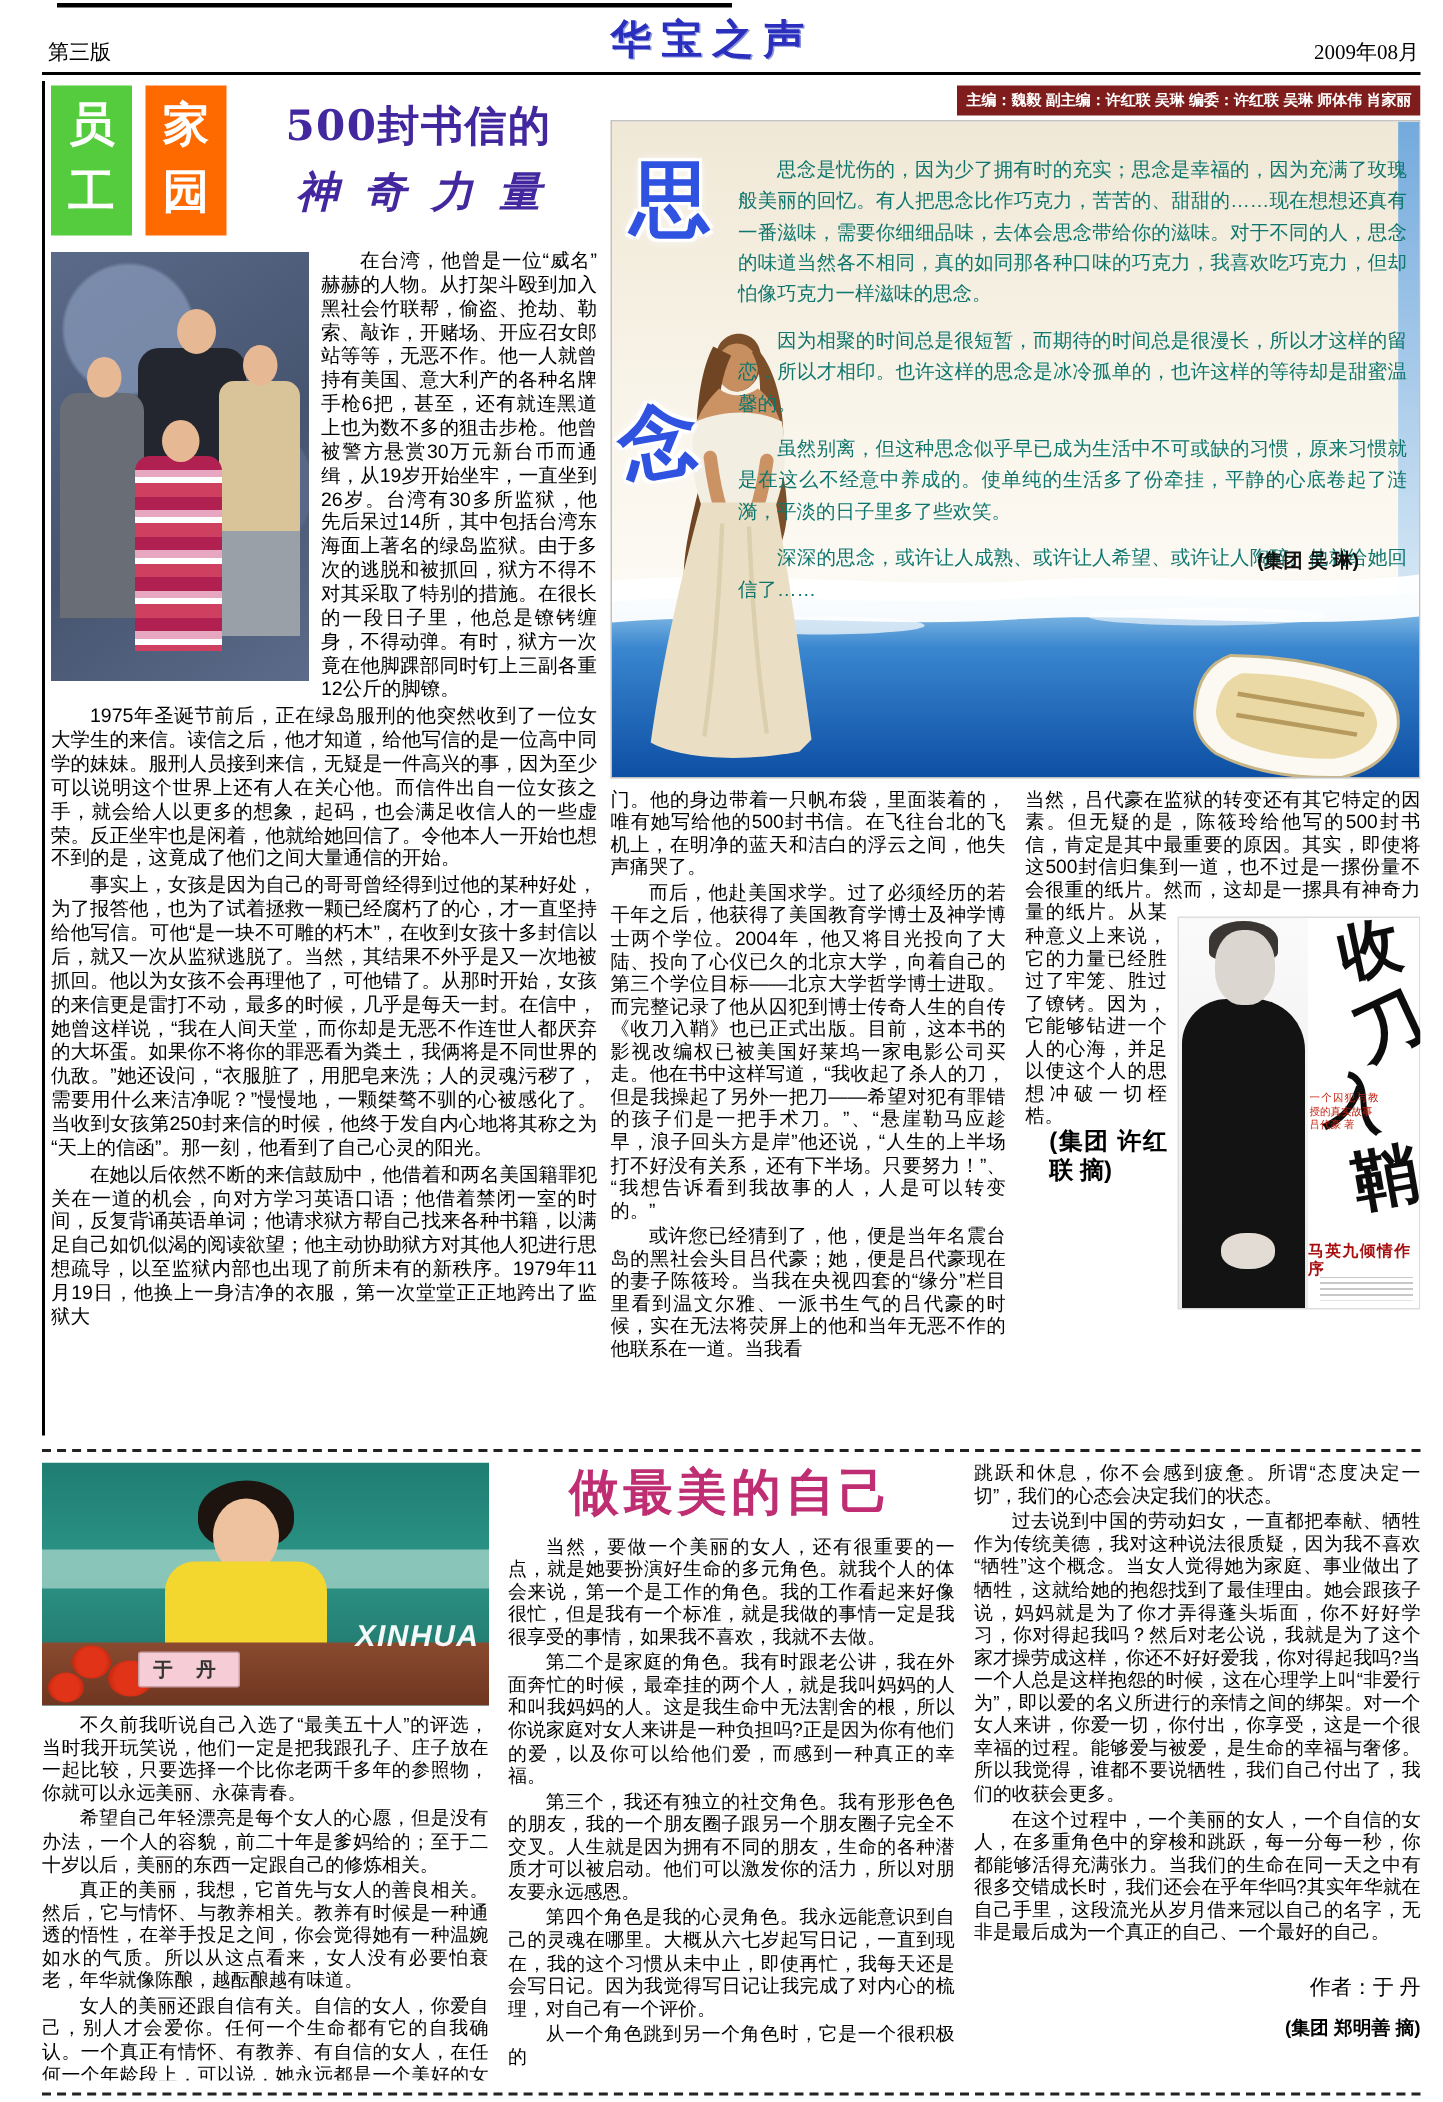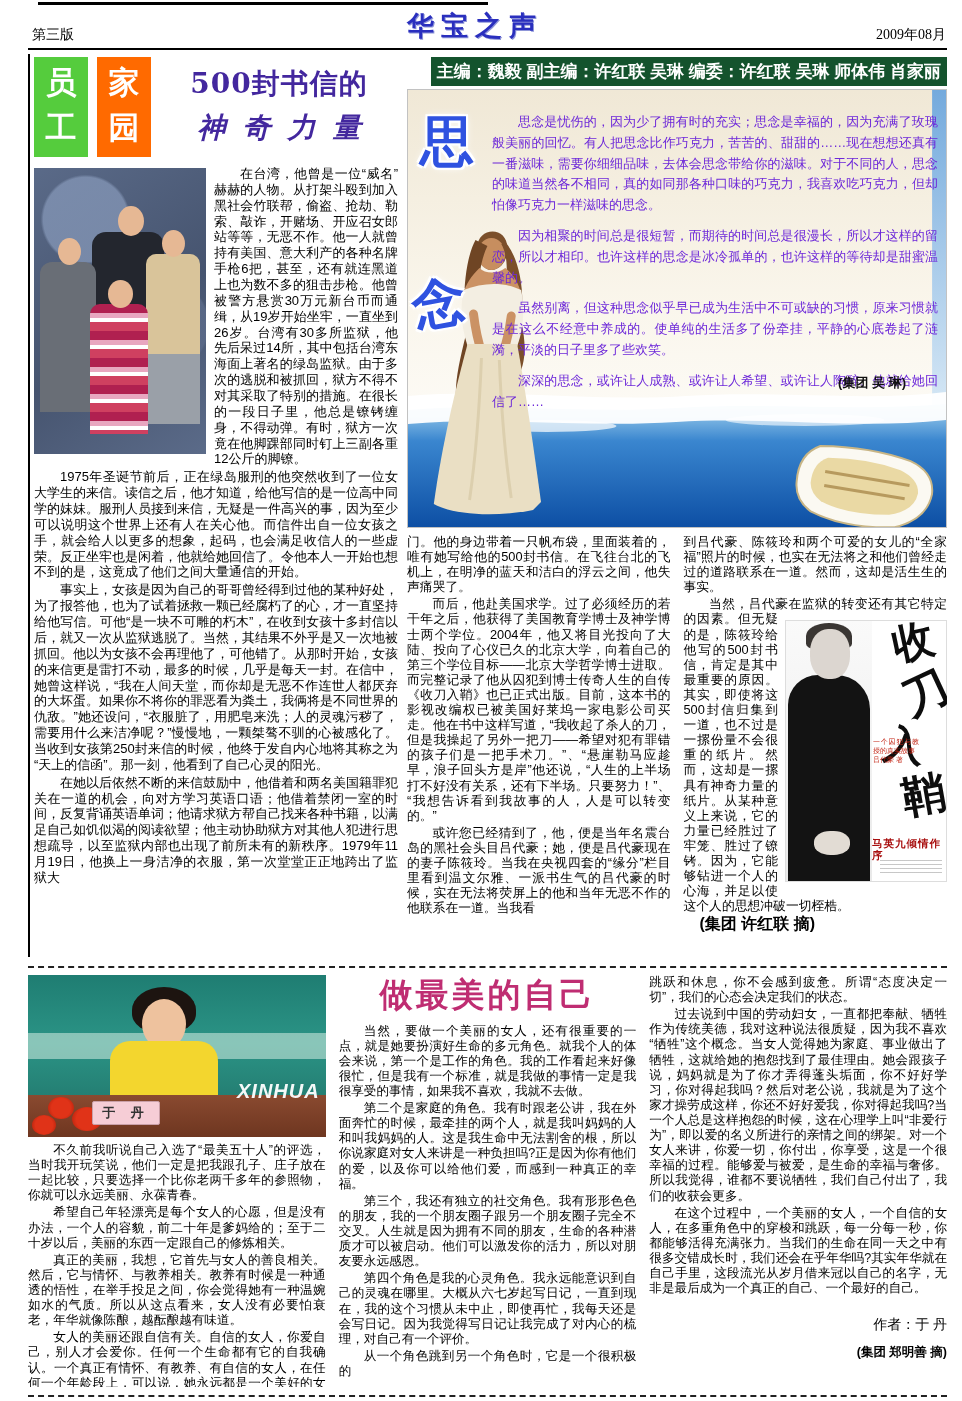--- a/index.html
+++ b/index.html
@@ -44,31 +44,31 @@
   .fp-mom-body{position:absolute;left:6px;top:94px;width:56px;height:150px;background:#696e76;border-radius:12px 12px 0 0;}
   .fp-girl-head{left:74px;top:112px;width:25px;height:28px;}
   .fp-girl-body{position:absolute;left:56px;top:136px;width:58px;height:130px;border-radius:10px 10px 0 0;
     background:repeating-linear-gradient(180deg,#b02050 0 9px,#e8a7c0 9px 14px,#fff 14px 18px,#cf4060 18px 27px);}
   .fp-sis-head{left:128px;top:62px;width:23px;height:27px;}
   .fp-sis-body{position:absolute;left:112px;top:86px;width:54px;height:104px;background:#d9c49a;border-radius:10px 10px 0 0;}
   .fp-sis-skirt{position:absolute;left:114px;top:186px;width:52px;height:70px;background:#9aa0a8;}
 
   
   .col-right{flex:1;display:flex;flex-direction:column;min-width:0;}
-  .editor-bar{align-self:flex-end;background:#14532d;color:#fff;font-weight:bold;
-    font-size:17px;padding:3px 6px;margin-bottom:3px;white-space:nowrap;}
+  .editor-bar{align-self:flex-end;background:#7f1d1d;color:#fff;font-weight:bold;
+    font-size:10px;padding:3px 6px;margin-bottom:3px;white-space:nowrap;}
   .scene{position:relative;height:437px;border:1px solid #c2c2c2;overflow:hidden;background:#faf6ec;}
   .scene-bg{position:absolute;left:0;top:0;width:100%;height:100%;}
   .scene-char{position:absolute;color:#2f52e0;font-weight:bold;font-size:54px;
     font-family:"DejaVu Serif",serif;
     text-shadow:0 0 4px #fff,0 0 8px #fff,2px 2px 0 #fff,-2px -2px 0 #fff,2px -2px 0 #fff,-2px 2px 0 #fff;}
   .char-si{left:12px;top:16px;}
   .char-nian{left:4px;top:178px;transform:rotate(-10deg);}
   .scene-text{position:absolute;left:84px;top:22px;width:446px;font-size:13px;
-    line-height:1.6;color:#6d28d9;text-align:justify;}
+    line-height:1.6;color:#0f766e;text-align:justify;}
   .scene-text p{margin-bottom:10px;}
   .scene-attr{position:absolute;right:40px;top:284px;font-weight:bold;font-size:13px;color:#111;}
 
   .continuation{display:flex;gap:13px;margin-top:6px;flex:1;overflow:hidden;
     font-size:12.8px;line-height:1.18;text-align:justify;}
   .cont-col{flex:1;min-width:0;}
   .continued > p:first-of-type,.continued .paras > p:first-of-type{text-indent:0;}
   .inset-spacer{float:right;width:0;height:84px;}
   .book-inset{float:right;clear:right;width:162px;height:262px;margin:2px 0 4px 7px;
     display:flex;background:#fff;border:1px solid #ddd;box-sizing:border-box;position:relative;}
@@ -246,21 +246,20 @@
             <span class="bi-char bi-c4">鞘</span>
             <div class="bi-sub">
               <div>一个囚犯与教授的真实故事</div>
               <div>吕代豪 著</div>
             </div>
             <div class="bi-tag">马英九倾情作序</div>
             <div class="bi-fine"></div>
           </div>
         </div>
         <div class="paras">
-            <p>到吕代豪、陈筱玲和两个可爱的女儿的“全家福”照片的时候，也实在无法将之和他们曾经走过的道路联系在一道。然而，这却是活生生的事实。</p>
             <p>当然，吕代豪在监狱的转变还有其它特定的因素。但无疑的是，陈筱玲给他写的500封书信，肯定是其中最重要的原因。其实，即使将这500封信归集到一道，也不过是一摞份量不会很重的纸片。然而，这却是一摞具有神奇力量的纸片。从某种意义上来说，它的力量已经胜过了牢笼、胜过了镣铐。因为，它能够钻进一个人的心海，并足以使这个人的思想冲破一切桎梏。</p>
           </div>
         <div class="cont-attr">(集团 许红联 摘)</div>
       </div>
     </div>
   </div>
 </div>
 
 <div class="section-divider"></div>
 

